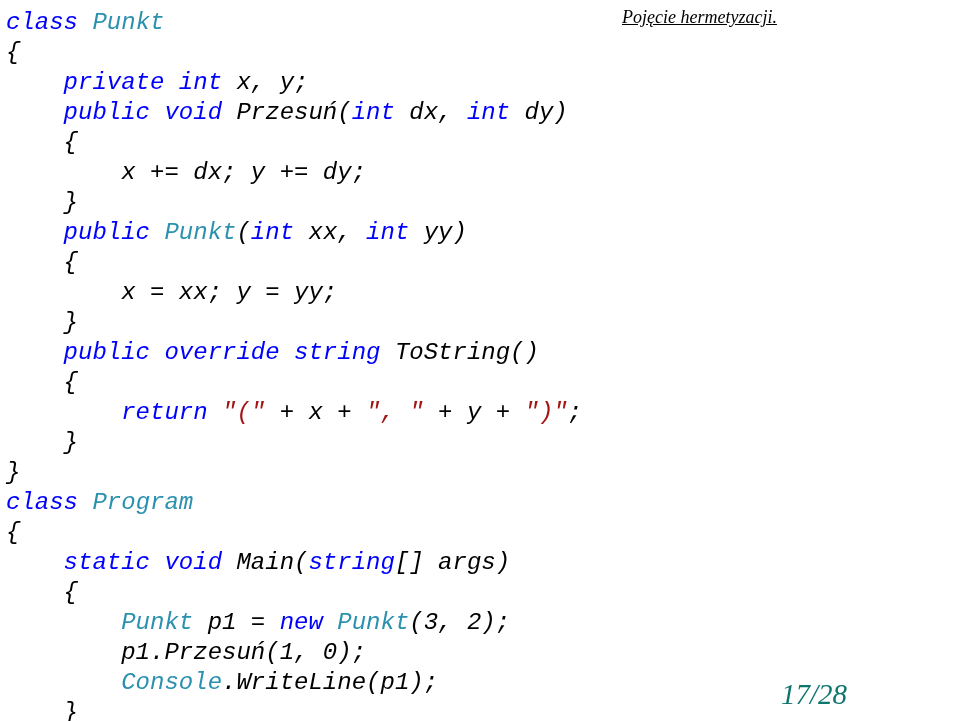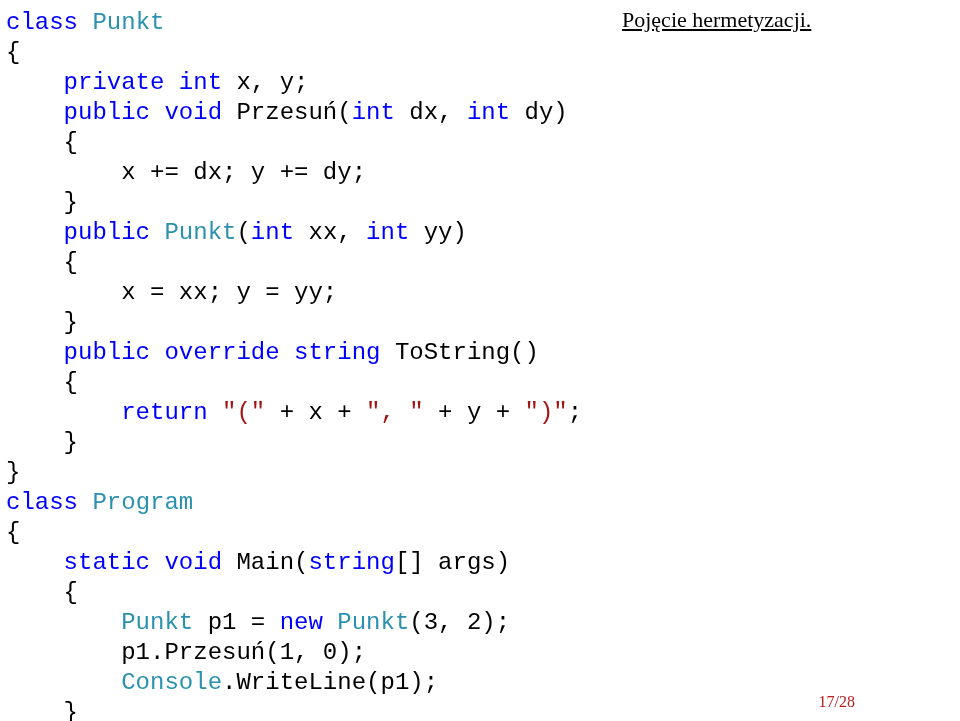--- a/index.html
+++ b/index.html
@@ -9,50 +9,51 @@
     height: 721px;
     background: #ffffff;
     font-family: "Times New Roman", Times, serif;
     overflow: hidden;
   }
   .page {
     position: relative;
     width: 855px;
     height: 721px;
     box-sizing: border-box;
+    font-style: italic;
   }
   .code-col {
     position: absolute;
     left: 0;
     top: 0;
     width: 610px;
     padding: 8px 0 0 6px;
     font-family: "Courier New", Courier, monospace;
     font-size: 24px;
     line-height: 1.25;
     white-space: pre;
     color: #000000;
   }
   .right-col {
     position: absolute;
     left: 622px;
     top: 6px;
     width: 330px;
     font-family: "Times New Roman", Times, serif;
-    font-size: 22px;
+    font-size: 18px;
     line-height: 1.25;
     color: #000000;
   }
   .page-num {
     position: absolute;
-    right: 0;
+    right: 8px;
     bottom: 10px;
     font-family: "Times New Roman", Times, serif;
-    font-size: 16px;
-    color: #b91c1c;
+    font-size: 29px;
+    color: #0f766e;
   }
 
   
   .kw-blue   { color: #0000ff; }   
   .type-teal { color: #2b91af; }   
   .str-red   { color: #a31515; }
   .underline { text-decoration: underline; }
   .bold      { font-weight: bold; }
 </style>
 </head>

